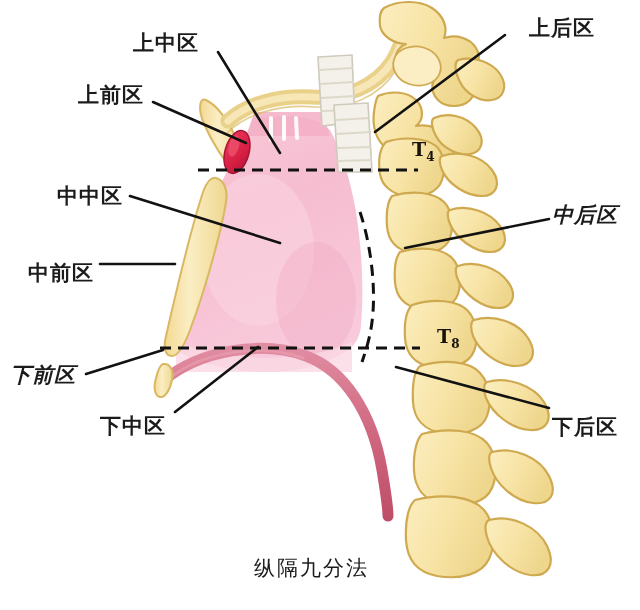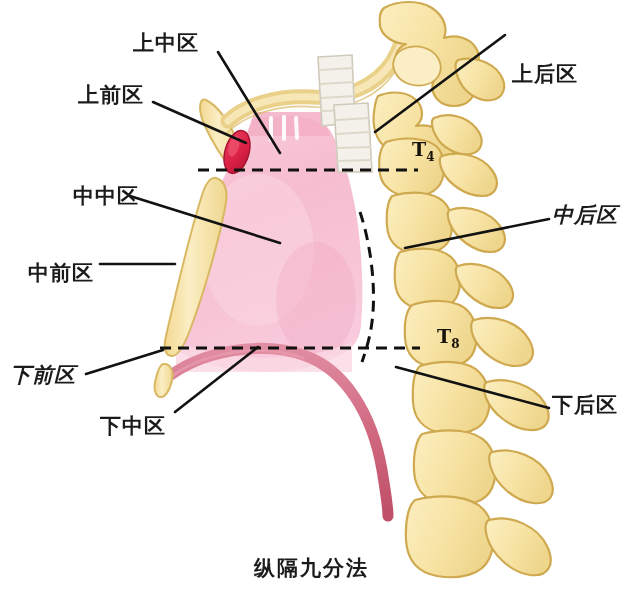--- a/index.html
+++ b/index.html
@@ -34,21 +34,21 @@
     font-weight: 700;
     color: #1b1b1b;
     letter-spacing: 1px;
     white-space: nowrap;
     line-height: 1;
   }
   .caption {
     position: absolute;
     font-family: "DejaVu Sans", "Liberation Sans", sans-serif;
     font-size: 21px;
-    font-weight: 700;
+    font-weight: 400;
     color: #1b1b1b;
     letter-spacing: 2px;
     white-space: nowrap;
     line-height: 1;
   }
   .vert-label {
     font-family: "DejaVu Serif", "Liberation Serif", serif;
     font-size: 19px;
     font-weight: 700;
     fill: #17120a;
@@ -336,29 +336,29 @@
       <text class="vert-label" x="437" y="343">
         <tspan>T</tspan><tspan class="sub" dy="5">8</tspan>
       </text>
     </g>
   </svg>
 
   <div class="zone-label" style="left:133px; top:33px;">上中区</div>
 
   <div class="zone-label" style="left:78px; top:85px;">上前区</div>
 
-  <div class="zone-label" style="left:512px; top:18px;margin-top:46px;">上后区</div>
-
-  <div class="zone-label" style="left:57px; top:186px;margin-left:16px;">中中区</div>
+  <div class="zone-label" style="left:529px; top:18px;">上后区</div>
+
+  <div class="zone-label" style="left:57px; top:186px;">中中区</div>
 
   <div class="zone-label" style="left:28px; top:263px;">中前区</div>
 
   <div class="zone-label" style="left:552px; top:205px;font-style:italic;">中后区</div>
 
   <div class="zone-label" style="left:10px; top:365px;font-style:italic;">下前区</div>
 
   <div class="zone-label" style="left:100px; top:416px;">下中区</div>
 
-  <div class="zone-label" style="left:552px; top:395px;">下后区</div>
+  <div class="zone-label" style="left:552px; top:417px;">下后区</div>
 
   <div class="caption" style="left:254px; top:558px;">纵隔九分法</div>
 
 </div>
 
 </body></html>

